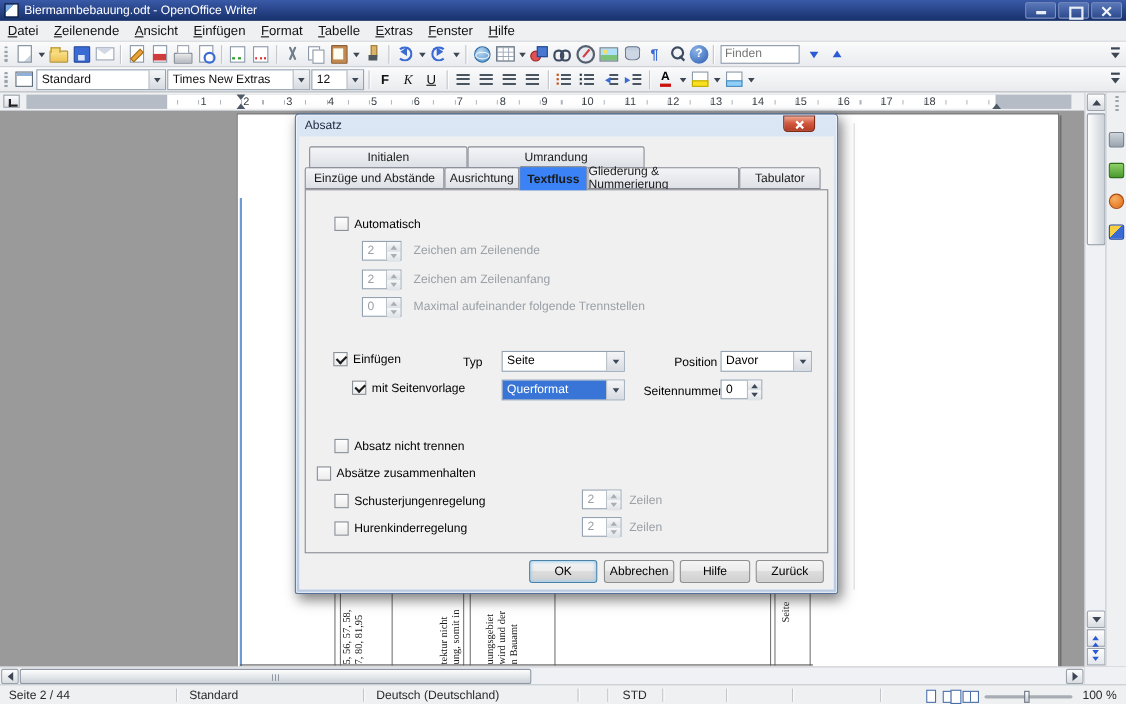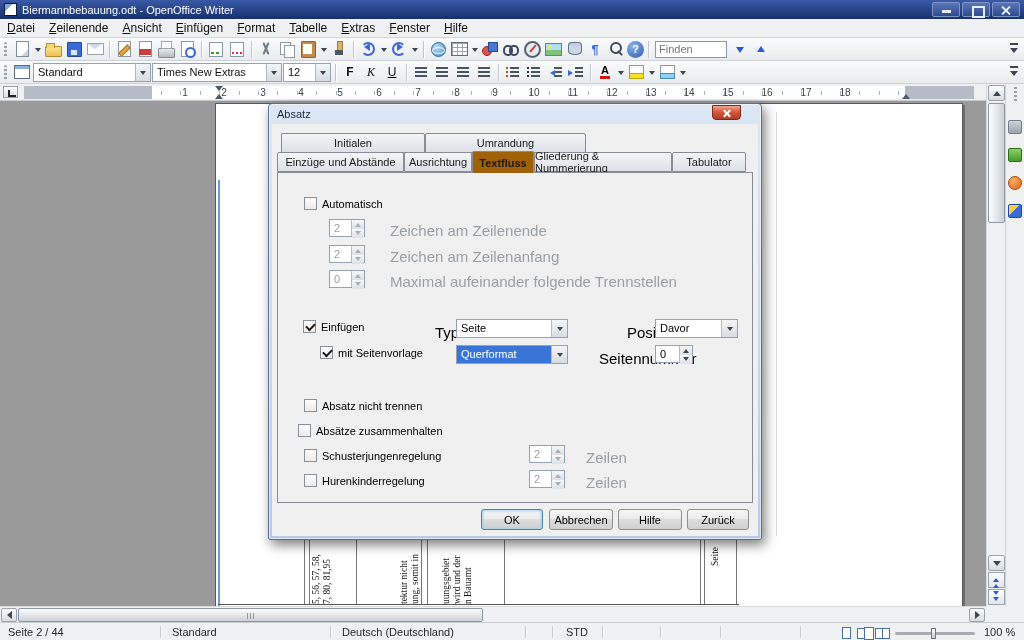--- a/index.html
+++ b/index.html
@@ -200,29 +200,29 @@
     box-shadow:inset 0 0 0 1px rgba(255,255,255,.5), 3px 5px 12px rgba(0,0,0,.5); }
   .dlg-titlebar { height:20px; display:flex; align-items:center; padding-left:8px; color:#1c2a40; font-size:11px; }
   .dlg-close { position:absolute; top:1px; right:20px; width:29px; height:15px; border-radius:0 0 4px 4px;
     background:linear-gradient(#f0a78f,#d4593f 45%,#b13c24); border:1px solid #7e2a16; }
   .dlg-close::before,.dlg-close::after { content:""; position:absolute; left:13px; top:3px; width:2px; height:9px; background:#fff; }
   .dlg-close::before { transform:rotate(45deg); } .dlg-close::after { transform:rotate(-45deg); }
   .dlg-body { position:absolute; left:3px; right:3px; top:20px; bottom:3px; background:#f0f0f0; }
   .tab { position:absolute; height:20px; border:1px solid #898c95; border-radius:2px 2px 0 0;
     background:linear-gradient(#f4f5f7,#dde0e6); display:flex; align-items:center; justify-content:center;
     font-size:11px; color:#1a1a1a; }
-  .tab.active { background:#a16207; border-bottom:none; font-weight:bold; height:22px; z-index:3; }
+  .tab.active { background:#3b82f6; border-bottom:none; font-weight:bold; height:22px; z-index:3; }
   .tab-panel { position:absolute; left:5px; right:5px; top:48px; height:331px; border:1px solid #898c95; background:#f0f0f0; z-index:1; }
   .fixline { position:absolute; display:flex; align-items:center; gap:6px; font-size:11px; color:#1a1a1a; }
   .fixline .rule { flex:1; height:3px; border-top:1px solid #bdc3c8; border-bottom:1px solid #fff; margin-top:4px; }
   .cb { position:absolute; display:flex; align-items:center; gap:5px; font-size:11px; color:#000; z-index:2; }
   .cb .box { width:13px; height:13px; background:linear-gradient(#fdfdfd,#ececec); border:1px solid #8a9097; flex:none; }
   .cb.checked .box::before { content:""; display:block; width:7px; height:4px; border-left:2px solid #1a1a1a;
     border-bottom:2px solid #1a1a1a; transform:rotate(-45deg); margin:2px 0 0 2px; }
-  .dlabel { position:absolute; font-size:15px; color:#000; z-index:2; white-space:nowrap;margin-left:14px; }
+  .dlabel { position:absolute; font-size:11px; color:#000; z-index:2; white-space:nowrap; }
   .dlabel.dis { color:#9aa0a6; }
   .spin { position:absolute; width:36px; height:18px; border:1px solid #93a1b1; background:#fff; display:flex; z-index:2; }
   .spin .val { flex:1; font-size:11px; padding:2px 0 0 4px; color:#000; }
   .spin.disabled .val { color:#9aa0a6; }
   .spin .sbtns { width:13px; display:flex; flex-direction:column; border-left:1px solid #b4bcc4; }
   .spin .sbtns i { flex:1; background:linear-gradient(#f6f7f8,#dde1e6); display:flex; align-items:center; justify-content:center; }
   .spin .sbtns i.up::before { content:""; border:3px solid transparent; border-bottom:4px solid #3c4654; margin-bottom:2px; }
   .spin .sbtns i.dn::before { content:""; border:3px solid transparent; border-top:4px solid #3c4654; margin-top:2px; }
   .spin.disabled .sbtns i.up::before { border-bottom-color:#a8aeb4; }
   .spin.disabled .sbtns i.dn::before { border-top-color:#a8aeb4; }
@@ -539,21 +539,21 @@
     </div>
 
     <div class="fixline" style="left:24px;top:256px;width:444px">
       <span>Optionen</span>
       <span class="rule"></span>
     </div>
     <div class="cb" style="left:32px;top:275px">
       <span class="box"></span>
       <span>Absatz nicht trennen</span>
     </div>
-    <div class="cb" style="left:26px;top:300px">
+    <div class="cb" style="left:16px;top:300px">
       <span class="box"></span>
       <span>Absätze zusammenhalten</span>
     </div>
     <div class="cb" style="left:32px;top:325px">
       <span class="box"></span>
       <span>Schusterjungenregelung</span>
     </div>
     <div class="spin disabled" style="left:257px;top:321px">
       <span class="val">2</span>
       <span class="sbtns">

